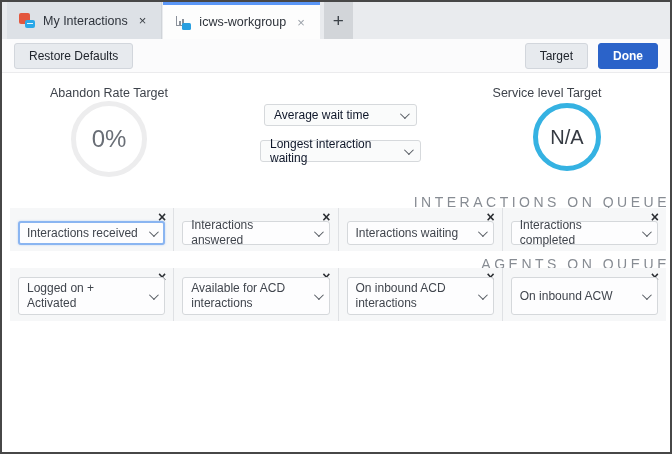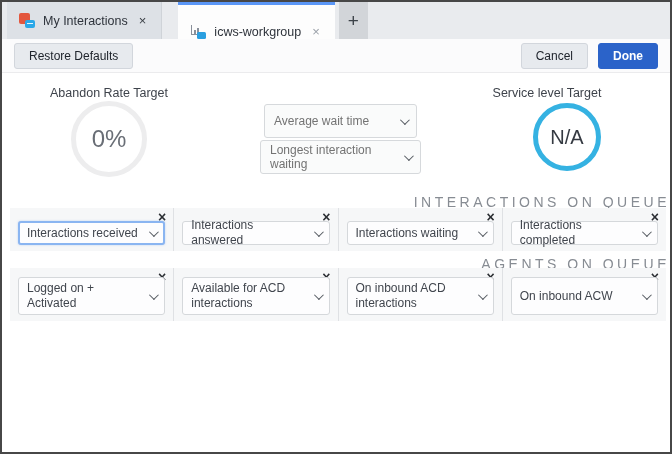--- a/index.html
+++ b/index.html
@@ -16,21 +16,21 @@
     position:absolute; top:0; left:0; right:0; height:37px;
     background:#e9ebee; display:flex; align-items:stretch;
   }
   .tab {
     display:flex; align-items:center; gap:8px;
     padding:0 12px; font-size:12.5px; color:#2e333b; cursor:default;
   }
   .tab.inactive { background:#dde1e6; border-right:1px solid #cfd3d8; margin-left:5px; }
   .tab.active {
     background:#fdfdfd; border-top:3px solid #5b97f7;
-    padding-top:0; margin-left:16px;align-items:flex-end;
+    padding-top:0; margin-left:1px;
   }
   .tab .close {
     font-size:13px; line-height:13px; padding:1px 3px; cursor:pointer;
   }
   .tab.inactive .close { color:#3a3f45; }
   .tab.active .close { color:#9aa0a8; }
 
   .newtab {
     width:29px; margin-left:4px; background:#d2d5d9;
     display:flex; align-items:center; justify-content:center;
@@ -70,24 +70,24 @@
   }
   .ring {
     position:absolute; border-radius:50%;
     display:flex; align-items:center; justify-content:center;
   }
   .ring.gray { border:5px solid #ededee; width:76px; height:76px; color:#696e76; font-size:24px; }
   .ring.blue { border:5px solid #35b2e2; width:68px; height:68px; color:#353a42; font-size:20px; }
 
   
   .mini-select {
-    position:absolute; height:34px; background:#fafbfb;
+    position:absolute; height:22px; background:#fafbfb;
     border:1px solid #d6d9dc; border-radius:3px;
     display:flex; align-items:center; justify-content:space-between;
-    padding:0 9px; font-size:12px; color:#737373; cursor:pointer;
+    padding:0 9px; font-size:12px; color:#0f172a; cursor:pointer;
   }
 
   .chev {
     width:7px; height:7px; border-right:1.5px solid #565b62; border-bottom:1.5px solid #565b62;
     transform:rotate(45deg) translateY(-2px); flex:none; margin-left:8px;
   }
 
   
   .section-title {
     position:absolute; left:0; right:0; text-align:right;
@@ -141,21 +141,21 @@
       </span>
       <span>icws-workgroup</span>
       <span class="close">×</span>
     </div>
     <div class="newtab">+</div>
   </div>
 
   <div class="toolbar">
     <button class="btn light">Restore Defaults</button>
     <span class="spacer"></span>
-    <button class="btn light">Cancel</button>
+    <button class="btn light">Target</button>
     <button class="btn primary">Done</button>
   </div>
 
   <div class="target-label" style="left:30px; width:154px; top:84px;">Abandon Rate Target</div>
   <div class="ring gray" style="left:69px; top:99px;">
     <span>0%</span>
   </div>
 
   <div class="mini-select" style="left:262px; top:102px; width:153px;">
     <span>Average wait time</span>

